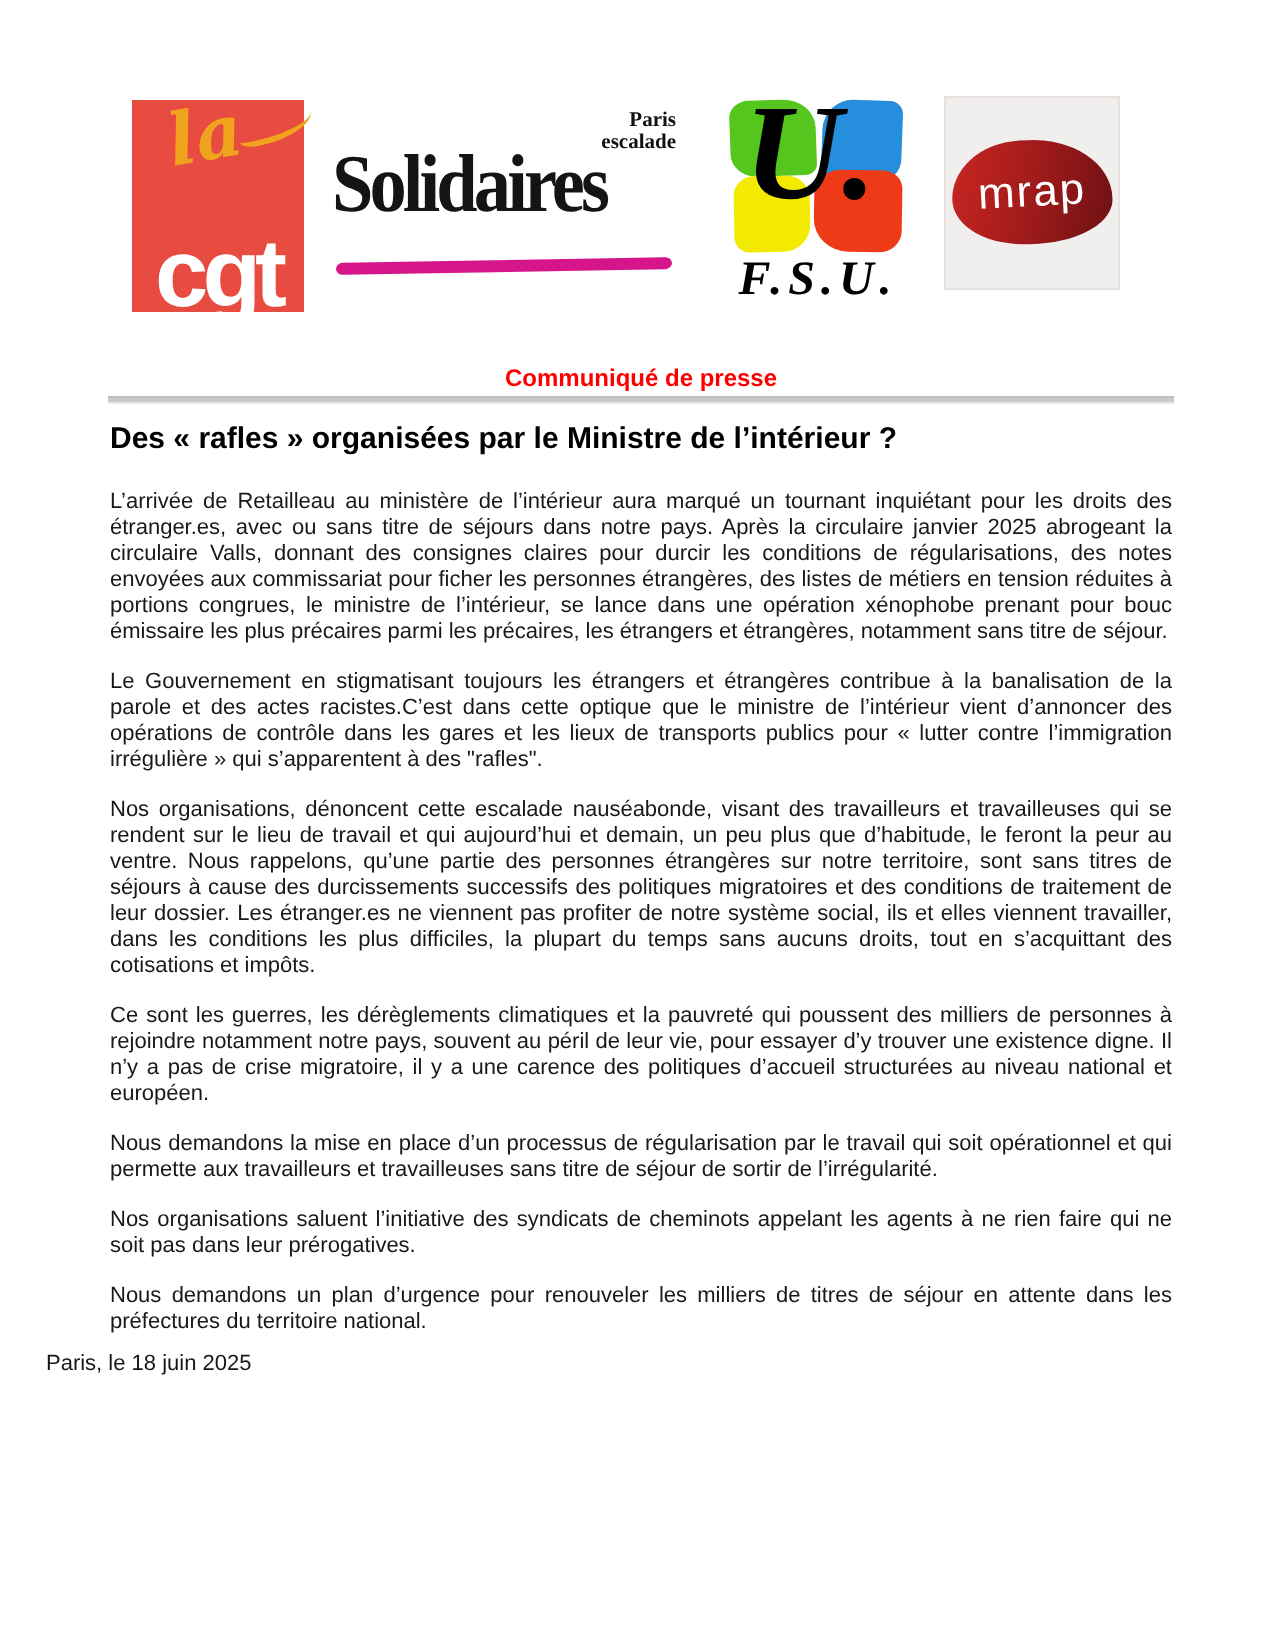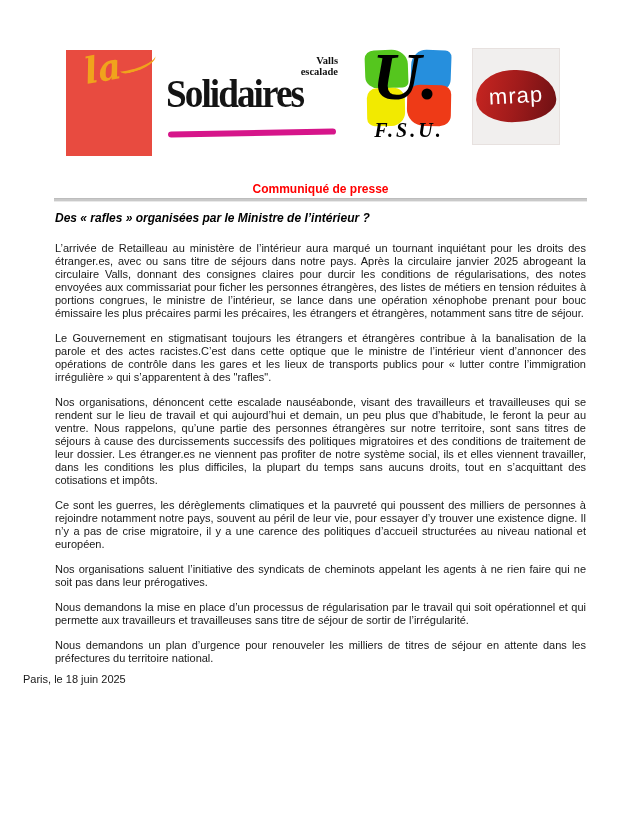--- a/index.html
+++ b/index.html
@@ -66,23 +66,23 @@
   .fsu-green  { top: 0; left: 0;  width: 43px; height: 38px; background: #55c61e; border-radius: 22% 38% 14% 30%; transform: rotate(-2deg); }
   .fsu-blue   { top: 0; right: 0; width: 40px; height: 41px; background: #268fdd; border-radius: 38% 16% 30% 22%; transform: rotate(2deg); }
   .fsu-yellow { bottom: 0; left: 2px;  width: 38px; height: 38px; background: #f2ea00; border-radius: 26% 30% 36% 20%; transform: rotate(-1deg); }
   .fsu-red    { bottom: 0; right: 0; width: 44px; height: 41px; background: #ee3a17; border-radius: 30% 22% 26% 40%; transform: rotate(1deg); }
   .fsu-u {
     position: absolute; top: -7px; left: 16px;
     font-family: "Liberation Serif", serif; font-style: italic; font-weight: bold;
     font-size: 68px; line-height: 1.05; color: #000;
   }
   .fsu-caption {
-    position: absolute; bottom: 16px; left: 0; width: 100%; text-align: center;
+    position: absolute; bottom: 4px; left: 0; width: 100%; text-align: center;
     font-family: "Liberation Serif", serif; font-style: italic; font-weight: bold;
-    font-size: 20px; letter-spacing: 3px; color: #000; white-space: nowrap;
+    font-size: 24px; letter-spacing: 3px; color: #000; white-space: nowrap;
   }
 
   
   .logo-mrap {
     position: absolute; left: 472px; top: 2px; width: 88px; height: 97px;
     background: #f1efee; border: 1px solid #e7e1df;
   }
   .mrap-brush {
     position: absolute; top: 21px; left: 3px; width: 80px; height: 52px;
     background: linear-gradient(105deg, #c32420 8%, #a01b1b 50%, #701114 96%);
@@ -100,46 +100,47 @@
     margin-top: 24px; text-align: center;
     color: #ff0000; font-weight: bold; font-size: 12px;
   }
   .rule {
     margin: 2px 54px 0 54px; height: 4px;
     background: #c9c9c9;
     border-top: 1px solid #bdbdbd; border-bottom: 1px solid #e9e9e9;
   }
   .title {
     margin: 9px 55px 0 55px;
-    font-size: 12px; font-weight: bold; color: #000; font-style: italic;
+    font-size: 15px; font-weight: bold; color: #000;
   }
 
   
   .bodytext { margin: 17px 55px 0 55px; }
   .bodytext p {
     font-size: 11px; line-height: 13px; text-align: justify;
     margin: 0 0 12px 0; color: #181818;
   }
   .bodytext p.tight-bottom { margin-bottom: 0; }
   .dateline { margin: 8px 55px 0 23px; font-size: 11px; color: #181818; }
 </style>
 </head>
 <body>
 
 <div class="page">
 
   <header class="logos">
 
     <div class="logo-cgt">
       <span class="cgt-la">la</span>
+      <span class="cgt-main">cgt</span>
     </div>
 
     <div class="logo-solidaires">
       <div class="sol-union">
-        <span>Valls</span>
+        <span>Paris</span>
         <span>escalade</span>
       </div>
       <div class="sol-main">Solidaires</div>
       <div class="sol-underline"></div>
     </div>
 
     <div class="logo-fsu">
       <div class="fsu-squares">
         <span class="fsu-sq fsu-green"></span>
         <span class="fsu-sq fsu-blue"></span>
@@ -162,20 +163,20 @@
 
   <div class="rule"></div>
 
   <h1 class="title">Des « rafles » organisées par le Ministre de l’intérieur ?</h1>
 
   <main class="bodytext">
     <p>L’arrivée de Retailleau au ministère de l’intérieur aura marqué un tournant inquiétant pour les droits des étranger.es, avec ou sans titre de séjours dans notre pays. Après la circulaire janvier 2025 abrogeant la circulaire Valls, donnant des consignes claires pour durcir les conditions de régularisations, des notes envoyées aux commissariat pour ficher les personnes étrangères, des listes de métiers en tension réduites à portions congrues, le ministre de l’intérieur, se lance dans une opération xénophobe prenant pour bouc émissaire les plus précaires parmi les précaires, les étrangers et étrangères, notamment sans titre de séjour.</p>
     <p>Le Gouvernement en stigmatisant toujours les étrangers et étrangères contribue à la banalisation de la parole et des actes racistes.C’est dans cette optique que le ministre de l’intérieur vient d’annoncer des opérations de contrôle dans les gares et les lieux de transports publics pour « lutter contre l’immigration irrégulière » qui s’apparentent à des "rafles".</p>
     <p>Nos organisations, dénoncent cette escalade nauséabonde, visant des travailleurs et travailleuses qui se rendent sur le lieu de travail et qui aujourd’hui et demain, un peu plus que d’habitude, le feront la peur au ventre. Nous rappelons, qu’une partie des personnes étrangères sur notre territoire, sont sans titres de séjours à cause des durcissements successifs des politiques migratoires et des conditions de traitement de leur dossier. Les étranger.es ne viennent pas profiter de notre système social, ils et elles viennent travailler, dans les conditions les plus difficiles, la plupart du temps sans aucuns droits, tout en s’acquittant des cotisations et impôts.</p>
     <p>Ce sont les guerres, les dérèglements climatiques et la pauvreté qui poussent des milliers de personnes à rejoindre notamment notre pays, souvent au péril de leur vie, pour essayer d’y trouver une existence digne. Il n’y a pas de crise migratoire, il y a une carence des politiques d’accueil structurées au niveau national et européen.</p>
+    <p>Nous demandons la mise en place d’un processus de régularisation par le travail qui soit opérationnel et qui permette aux travailleurs et travailleuses sans titre de séjour de sortir de l’irrégularité.</p>
     <p>Nos organisations saluent l’initiative des syndicats de cheminots appelant les agents à ne rien faire qui ne soit pas dans leur prérogatives.</p>
-    <p>Nous demandons la mise en place d’un processus de régularisation par le travail qui soit opérationnel et qui permette aux travailleurs et travailleuses sans titre de séjour de sortir de l’irrégularité.</p>
     <p class="tight-bottom">Nous demandons un plan d’urgence pour renouveler les milliers de titres de séjour en attente dans les préfectures du territoire national.</p>
   </main>
 
   <div class="dateline">Paris, le 18 juin 2025</div>
 
 </div>
 
 </body></html>

